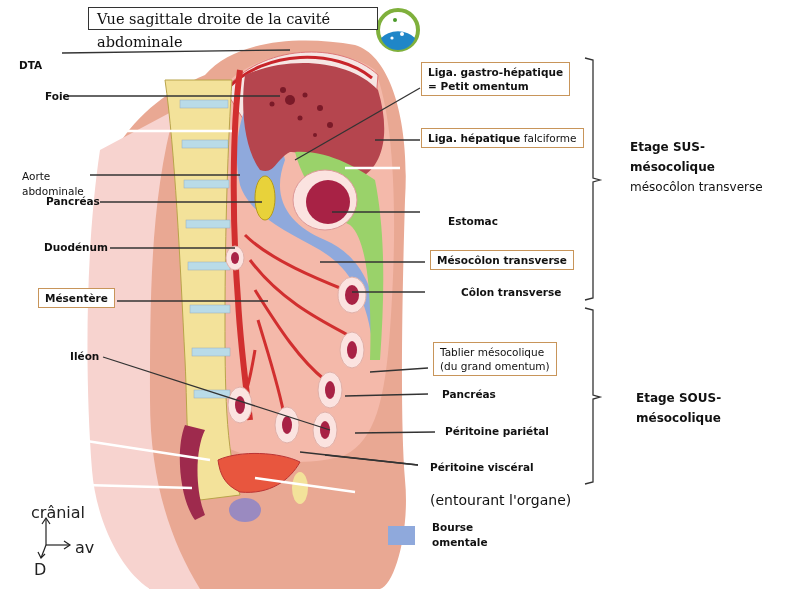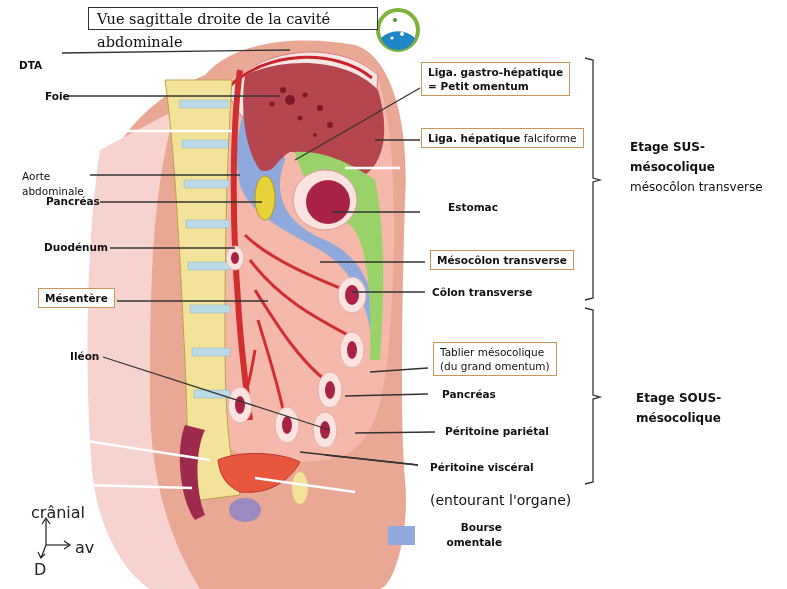--- a/index.html
+++ b/index.html
@@ -16,21 +16,21 @@
   .title { position:absolute; left:88px; top:7px; width:290px; height:23px;
            border:1px solid #333; background:#fff; font-family:"DejaVu Serif", serif;
            font-size:14.5px; color:#111; line-height:23px; padding-left:8px; box-sizing:border-box; }
   .etage { position:absolute; font-family:"DejaVu Sans", sans-serif; font-size:12px;
            color:#111; line-height:20px; }
   .etage .b { font-weight:bold; display:block; }
   .etage .n { font-weight:normal; display:block; }
   .orient { position:absolute; font-family:"DejaVu Sans", sans-serif; font-size:16px; color:#222; }
   .legend-swatch { position:absolute; left:388px; top:526px; width:27px; height:19px; }
   .legend-text { position:absolute; left:432px; top:520px; font-family:"DejaVu Sans", sans-serif;
-                 font-size:10.5px; font-weight:bold; color:#111; line-height:15px; width:70px;text-align:right; }
+                 font-size:10.5px; font-weight:bold; color:#111; line-height:15px; width:70px; }
 </style>
 </head>
 <body>
 
 <svg id="art" width="787" height="589" viewBox="0 0 787 589">
 
   <path d="M205,75 C235,40 300,35 355,45 C390,55 410,120 405,200 C402,300 400,420 405,480 C410,530 395,585 380,589 L150,589 C120,560 100,520 100,470 C100,380 95,250 115,150 C140,110 170,90 205,75 Z" fill="#e9a893"></path>
   <path d="M100,150 C85,250 85,380 92,470 C96,520 120,570 150,589 L200,589 C170,540 150,480 150,400 C150,300 150,200 175,110 Z" fill="#f7d3cf"></path>
 
   <path d="M230,80 C270,45 340,45 375,70 C395,120 398,220 390,330 C385,400 375,440 345,455 C300,470 230,460 200,430 C195,380 210,300 215,220 C215,160 215,110 230,80 Z" fill="#f4b9aa"></path>
@@ -163,23 +163,23 @@
 <div class="box" style="left:38px; top:288px;"><b>Mésentère</b></div>
 <div class="lbl" style="left:70px; top:349px;">Iléon</div>
 
 <div class="box" style="left:421px; top:62px;">
   <b>Liga. gastro-hépatique</b><br>
   <b>= Petit omentum</b>
 </div>
 <div class="box" style="left:421px; top:128px;">
   <b>Liga. hépatique</b><span> falciforme</span>
 </div>
-<div class="lbl" style="left:448px; top:200px;">Estomac</div>
+<div class="lbl" style="left:448px; top:214px;">Estomac</div>
 <div class="box" style="left:430px; top:250px;"><b>Mésocôlon transverse</b></div>
-<div class="lbl" style="left:432px; top:285px;">Côlon transverse</div>
+<div class="lbl" style="left:461px; top:285px;">Côlon transverse</div>
 <div class="box normal" style="left:433px; top:342px;">
   <span>Tablier mésocolique</span><br>
   <span>(du grand omentum)</span>
 </div>
 <div class="lbl" style="left:442px; top:387px;">Pancréas</div>
 <div class="lbl" style="left:445px; top:424px;text-align:center;">Péritoine pariétal</div>
 <div class="lbl" style="left:430px; top:460px;">Péritoine viscéral</div>
 <div class="lbl normal" style="left:430px; top:476px; font-size:14px;">(entourant l'organe)</div>
 
 <div class="etage" style="left:630px; top:137px;">

